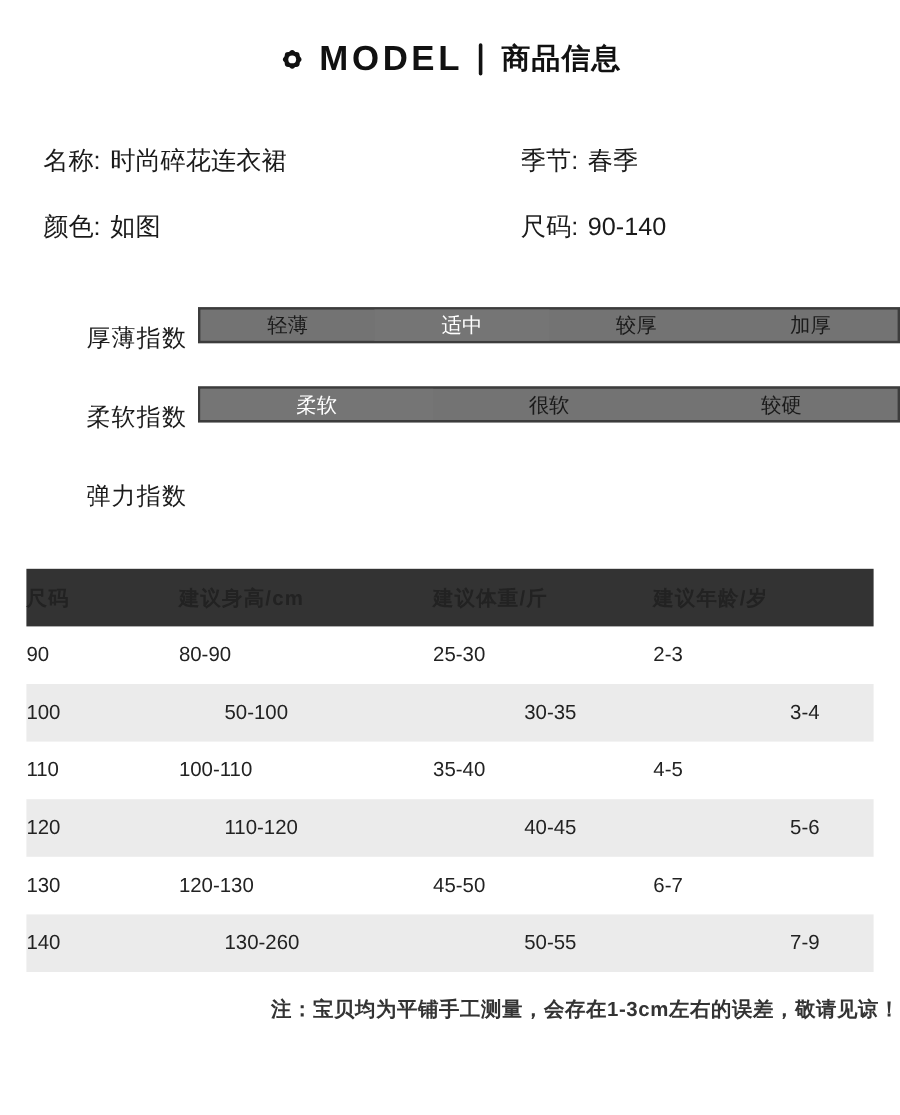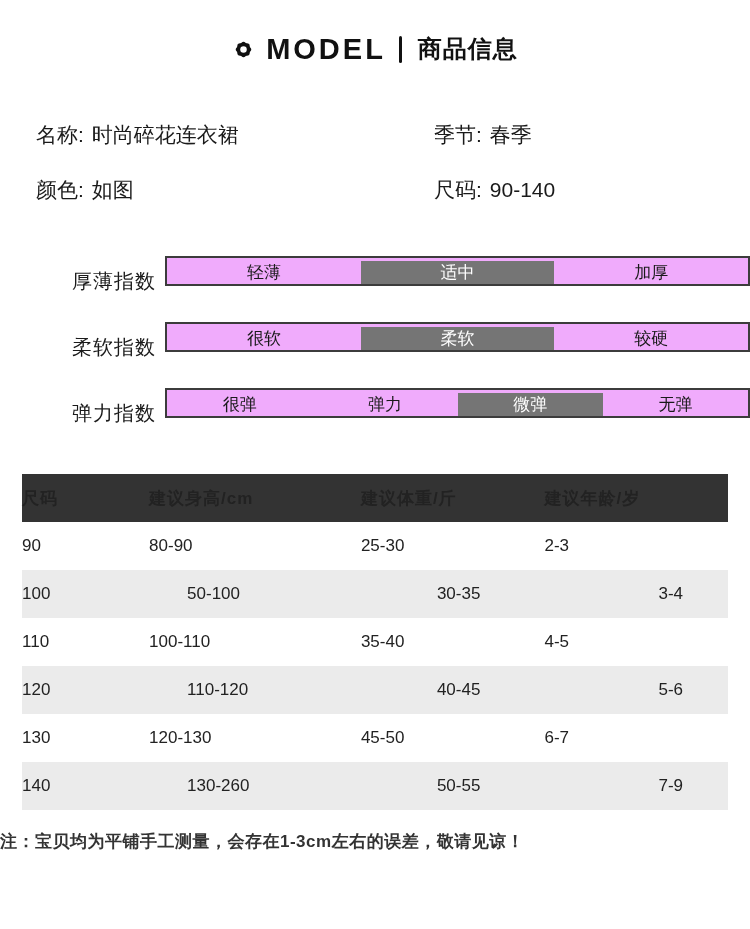--- a/index.html
+++ b/index.html
@@ -23,33 +23,33 @@
   
   .info-grid{margin-top:56px;padding-left:36px;display:grid;grid-template-columns:398px 1fr;row-gap:30px;font-size:21px;line-height:25px;}
   .info-item{display:flex;}
   .info-label{white-space:pre;}
   .info-value{margin-left:8px;}
 
   
   .indices{margin-top:54px;}
   .index-row{display:flex;align-items:center;height:30px;margin-bottom:36px;padding-left:72px;}
   .index-label{font-size:20px;width:100px;letter-spacing:1px;margin-top:21px;}
-  .index-bar{width:628px;height:30px;border:2px solid var(--bar-border);display:flex;background:#f0abfc;align-items:flex-end;}
+  .index-bar{width:628px;height:30px;border:2px solid var(--bar-border);display:flex;background:#737373;}
   .index-cell{flex:1;display:flex;align-items:center;justify-content:center;font-size:17px;color:#1a1a1a;}
   .index-cell.selected{background:var(--selected-bg);color:#ffffff;}
 
   
   .size-table{margin:56px 22px 0;width:706px;font-size:17px;}
   .t-row{display:grid;grid-template-columns:18% 30% 26% 26%;align-items:center;text-align:left;height:48px;}
   .t-head{background:var(--table-header-bg);color:#fff;font-weight:700;letter-spacing:1px;}
   .t-row.alt{background:var(--row-alt-bg);gap:38px;}
   .t-cell{color:#222;}
 
   
-  .note{margin-top:20px;text-align:left;font-size:17px;font-weight:700;color:#333;letter-spacing:0.5px;}
+  .note{margin-top:20px;text-align:right;font-size:17px;font-weight:700;color:#333;letter-spacing:0.5px;}
 </style>
 </head>
 <body>
 
 <div class="header">
   <span class="brand-icon">
     <svg width="23" height="23" viewBox="0 0 24 24" aria-hidden="true">
       <g fill="#111111">
         <rect x="5.5" y="5.5" width="13" height="13" rx="3"></rect>
         <rect x="5.5" y="5.5" width="13" height="13" rx="3" transform="rotate(45 12 12)"></rect>
@@ -80,39 +80,34 @@
     <span class="info-value">90-140</span>
   </div>
 </div>
 
 <div class="indices">
   <div class="index-row">
     <span class="index-label">厚薄指数</span>
     <div class="index-bar">
       <span class="index-cell">轻薄</span>
       <span class="index-cell selected">适中</span>
+      <span class="index-cell">较厚</span>
       <span class="index-cell">加厚</span>
     </div>
   </div>
   <div class="index-row">
     <span class="index-label">柔软指数</span>
     <div class="index-bar">
+      <span class="index-cell selected">柔软</span>
       <span class="index-cell">很软</span>
-      <span class="index-cell selected">柔软</span>
       <span class="index-cell">较硬</span>
     </div>
   </div>
   <div class="index-row">
     <span class="index-label">弹力指数</span>
-    <div class="index-bar">
-      <span class="index-cell">很弹</span>
-      <span class="index-cell">弹力</span>
-      <span class="index-cell selected">微弹</span>
-      <span class="index-cell">无弹</span>
-    </div>
   </div>
 </div>
 
 <div class="size-table">
   <div class="t-row t-head">
     <span class="t-cell">尺码</span>
     <span class="t-cell">建议身高/cm</span>
     <span class="t-cell">建议体重/斤</span>
     <span class="t-cell">建议年龄/岁</span>
   </div>

